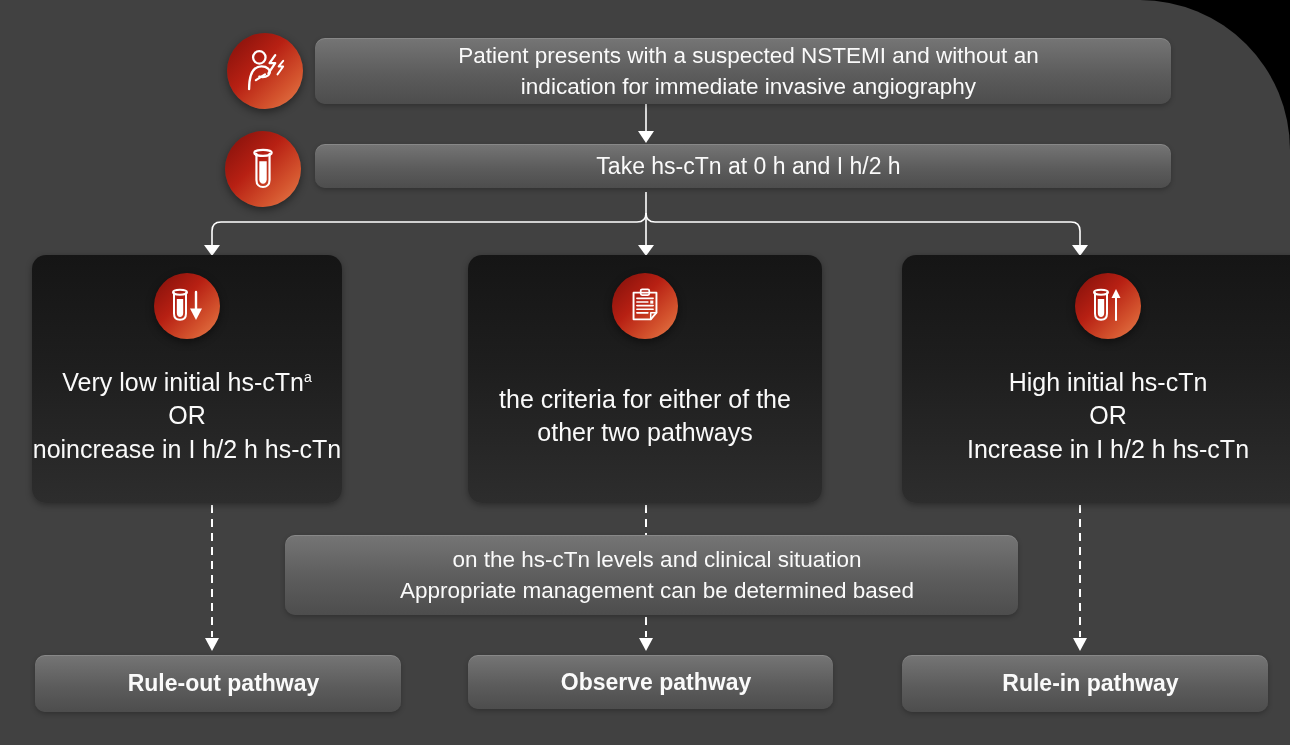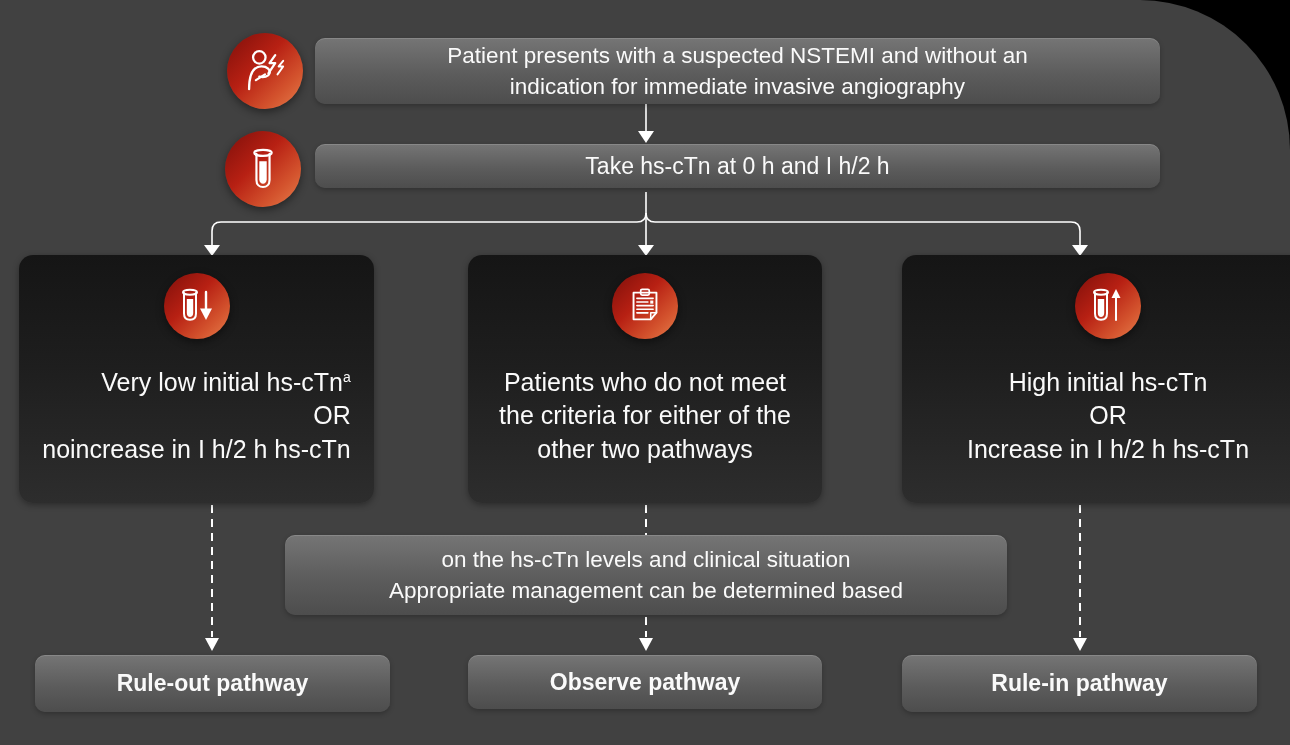--- a/index.html
+++ b/index.html
@@ -17,20 +17,21 @@
   }
   .connectors { position:absolute; left:0; top:0; }
 
   .box-light {
     position:absolute;
     background:linear-gradient(180deg,#757575 0%,#5c5c5c 55%,#4d4d4d 100%);
     border-radius:10px;
     box-shadow:inset 0 1px 0 rgba(255,255,255,.14), 0 2px 5px rgba(0,0,0,.25);
     display:flex; flex-direction:column; align-items:center; justify-content:center;
     text-align:center;
+    padding-left:11px;
   }
   .box-dark {
     position:absolute;
     background:linear-gradient(180deg,#151515 0%,#1e1e1e 45%,#2d2d2d 100%);
     border-radius:14px;
     box-shadow:0 2px 6px rgba(0,0,0,.35);
     display:flex; flex-direction:column; align-items:center;
     text-align:center;
   }
   .red-circle {
@@ -100,21 +101,21 @@
     <svg width="48" height="48" viewBox="0 0 44 44" fill="none" stroke="#ffffff" stroke-linecap="round" stroke-linejoin="round">
       <path d="M16 8 L16 32 C16 36.5 18.8 38.5 22 38.5 C25.2 38.5 28 36.5 28 32 L28 8" stroke-width="2"></path>
       <ellipse cx="22" cy="7.2" rx="8" ry="2.8" stroke-width="2"></ellipse>
       <path d="M18.6 15 L18.6 31.5 C18.6 34.2 20.2 35.6 22 35.6 C23.8 35.6 25.4 34.2 25.4 31.5 L25.4 15 Z" fill="#ffffff" stroke="none"></path>
     </svg>
   </div>
   <div class="box-light single-line" style="left:315px; top:144px; width:845px; height:44px;">
     <div>Take hs-cTn at 0 h and I h/2 h</div>
   </div>
 
-  <div class="box-dark" style="left:19px; top:255px; width:355px; height:248px;text-align:right;">
+  <div class="box-dark" style="left:32px; top:255px; width:310px; height:248px;">
     <div class="red-circle inline" style="width:66px; height:66px;">
       <svg width="44" height="44" viewBox="0 0 44 44" fill="none" stroke="#ffffff" stroke-linecap="round" stroke-linejoin="round">
         <path d="M9 9 L9 29.5 C9 33.8 11.6 35.8 15 35.8 C18.4 35.8 21 33.8 21 29.5 L21 9" stroke-width="2"></path>
         <ellipse cx="15" cy="8.2" rx="7" ry="2.5" stroke-width="2"></ellipse>
         <path d="M11.8 15 L11.8 29 C11.8 31.6 13.3 33 15 33 C16.7 33 18.2 31.6 18.2 29 L18.2 15 Z" fill="#ffffff" stroke="none"></path>
         <line x1="31" y1="8" x2="31" y2="25" stroke-width="2.4"></line>
         <polygon points="25,24.5 37,24.5 31,36" fill="#ffffff" stroke="none"></polygon>
       </svg>
     </div>
     <div class="branch-text">
@@ -132,21 +133,20 @@
         <path d="M34 29 L28 29 L28 36" stroke-width="1.6"></path>
         <line x1="13.5" y1="14" x2="30.5" y2="14" stroke-width="1.7"></line>
         <line x1="13.5" y1="17.8" x2="25" y2="17.8" stroke-width="1.7"></line>
         <rect x="27.5" y="16.3" width="3.2" height="3.2" fill="#ffffff" stroke="none"></rect>
         <line x1="13.5" y1="21.6" x2="30.5" y2="21.6" stroke-width="1.7"></line>
         <line x1="13.5" y1="25.4" x2="30.5" y2="25.4" stroke-width="1.7"></line>
         <line x1="13.5" y1="29.2" x2="25" y2="29.2" stroke-width="1.7"></line>
       </svg>
     </div>
     <div class="branch-text">
-      <div>Patients who do not meet</div>
       <div>the criteria for either of the</div>
       <div>other two pathways</div>
     </div>
   </div>
 
   <div class="box-dark" style="left:902px; top:255px; width:412px; height:248px;">
     <div class="red-circle inline" style="width:66px; height:66px;">
       <svg width="44" height="44" viewBox="0 0 44 44" fill="none" stroke="#ffffff" stroke-linecap="round" stroke-linejoin="round">
         <path d="M9 9 L9 29.5 C9 33.8 11.6 35.8 15 35.8 C18.4 35.8 21 33.8 21 29.5 L21 9" stroke-width="2"></path>
         <ellipse cx="15" cy="8.2" rx="7" ry="2.5" stroke-width="2"></ellipse>

